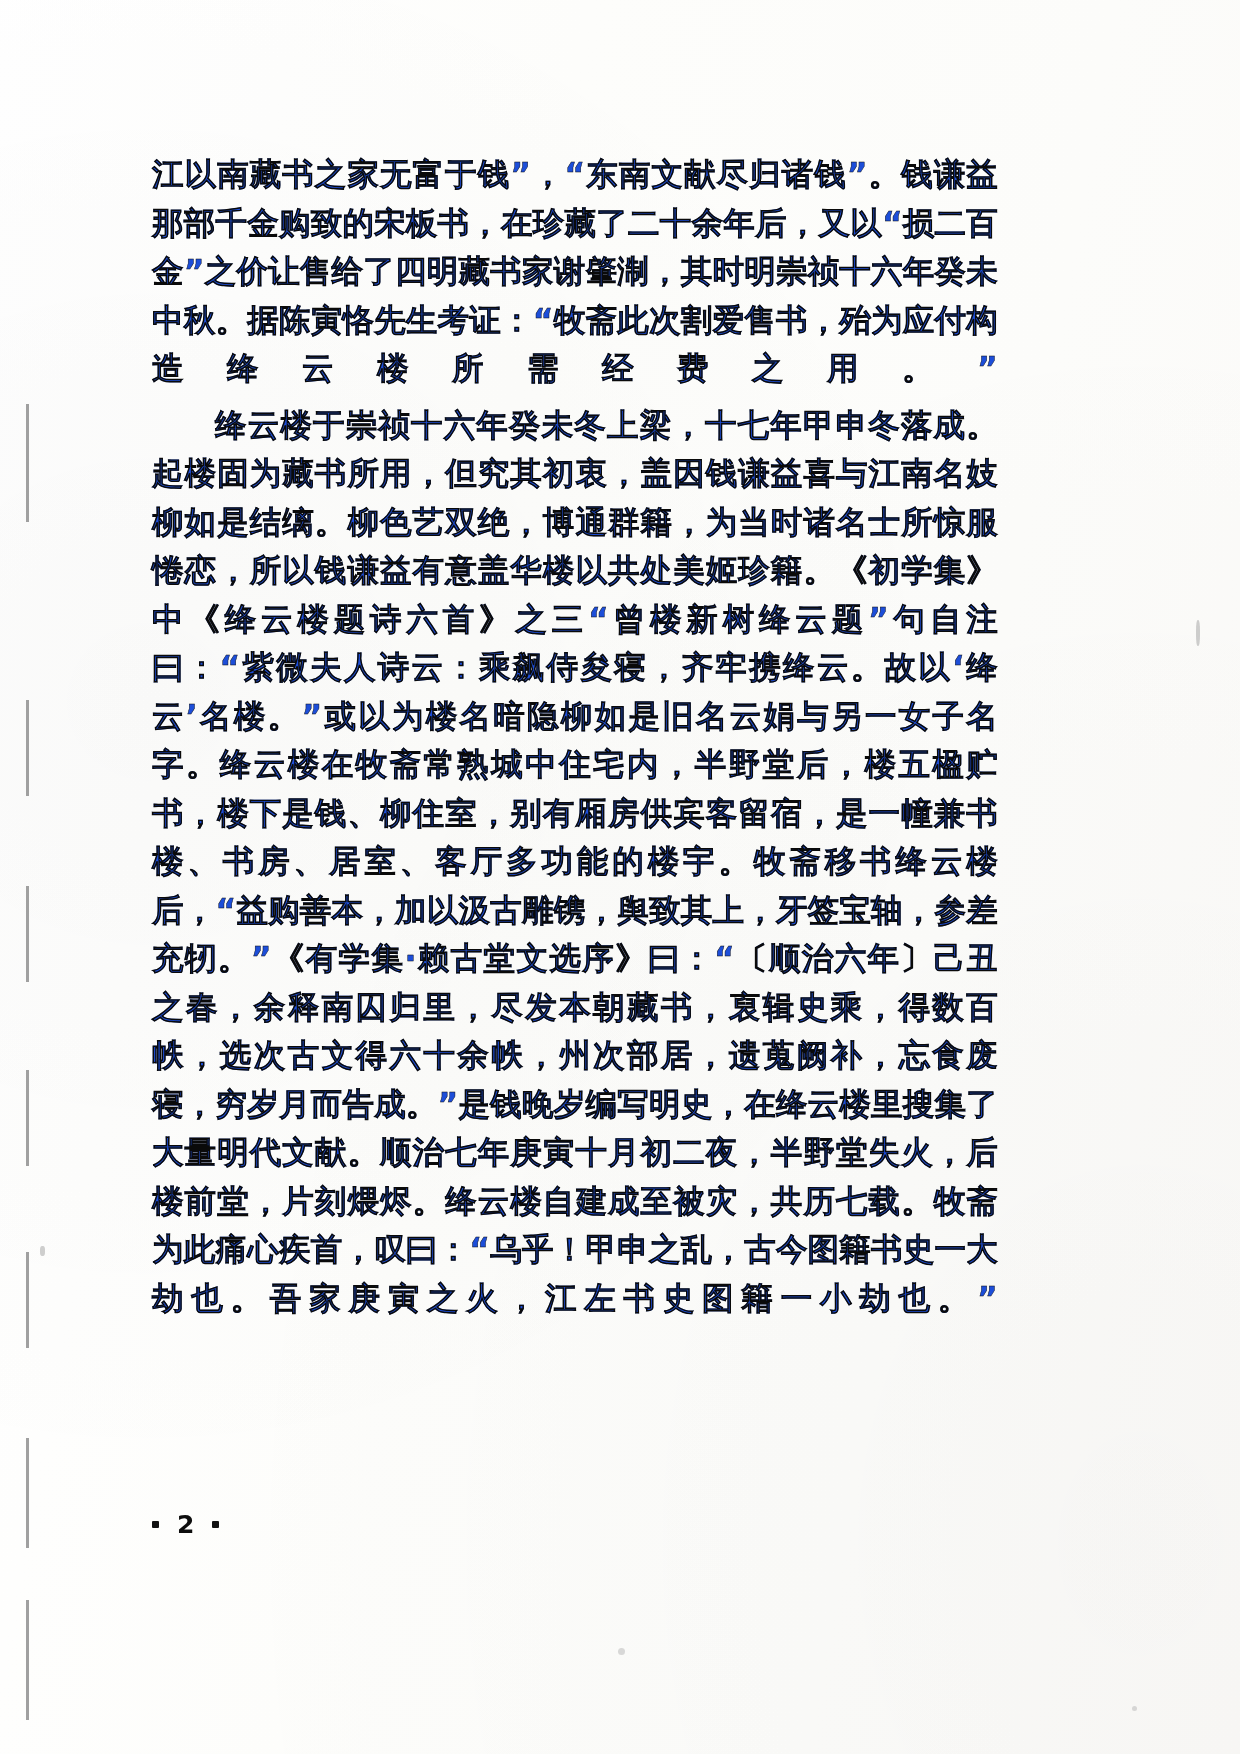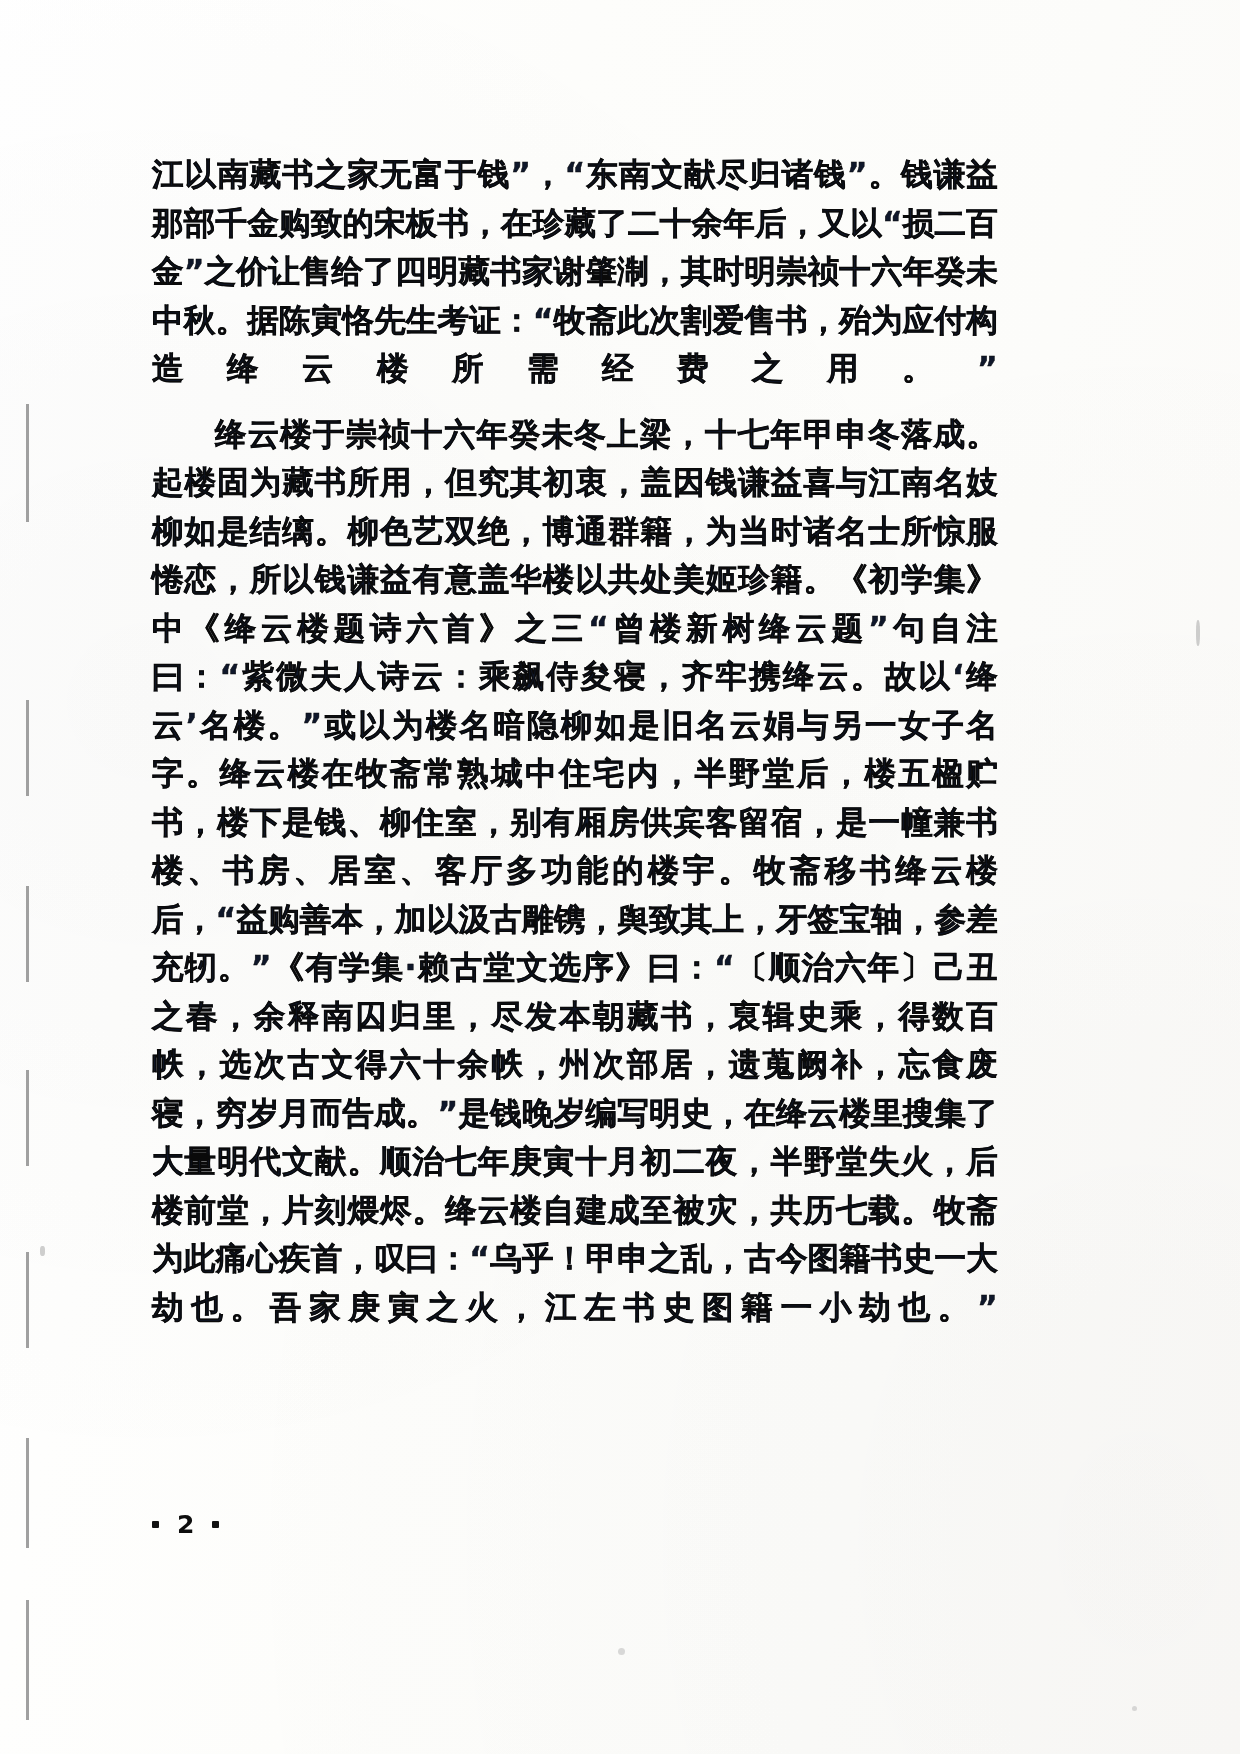--- a/index.html
+++ b/index.html
@@ -54,35 +54,35 @@
 
   
   #text-block {
     position: absolute;
     left: 152px;
     top: 150px;
     width: 846px;
   }
   .para {
     margin: 0;
-    color: #0f172a;
+    color: #1d4ed8;
     font-family: "DejaVu Sans", "Liberation Sans", sans-serif;
     font-weight: 700;
     font-size: 31.5px;
     line-height: 48.5px;
     letter-spacing: 0.2px;
     text-align: justify;
     text-justify: inter-character;
     text-align-last: left;
     
     -webkit-text-stroke: 0.45px #0a0a0a;
     transform: scaleY(1.0);
   }
   .para + .para {
-    margin-top: 17px;
+    margin-top: 8px;
   }
   .para.indent {
     text-indent: 63px;
   }
   .para.last-line-justify {
     text-align-last: justify;
   }
 
   
   #page-footer {

